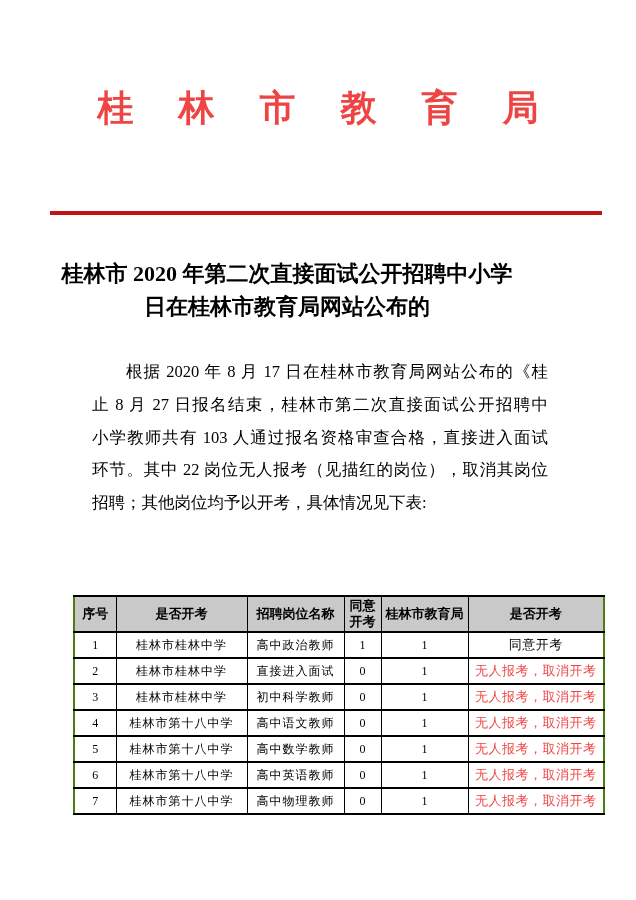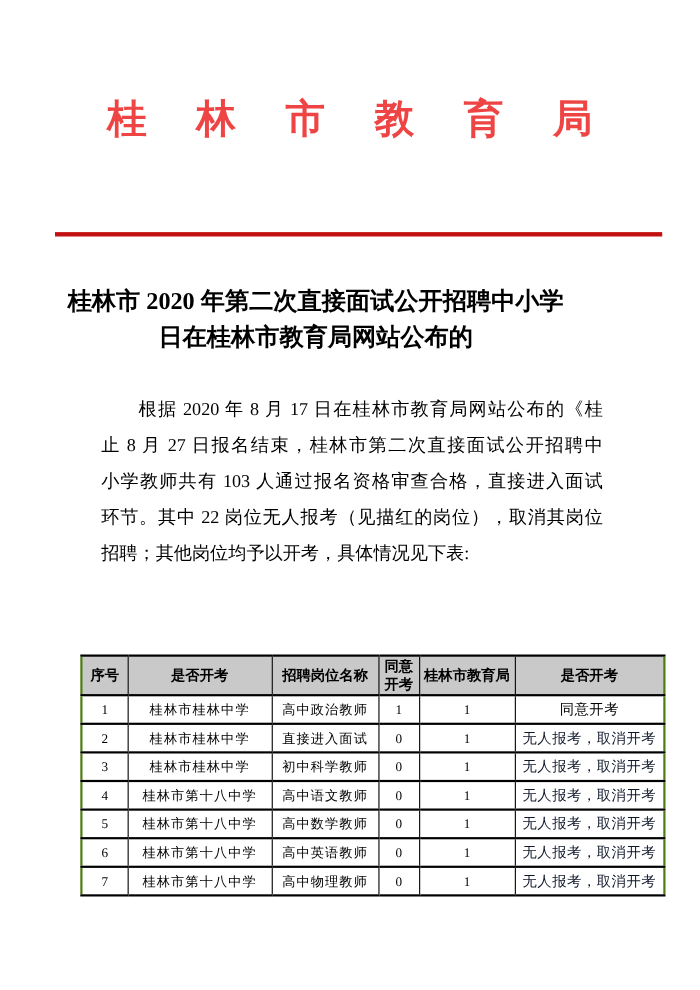--- a/index.html
+++ b/index.html
@@ -43,21 +43,21 @@
     height:32px; padding:1px 2px; line-height:16px;
     text-align:center; vertical-align:middle;
     border:1px solid #000; border-top-width:2px; border-bottom-width:2px;
   }
   .tbl td {
     font-size:12px; height:24px; padding:0 2px; letter-spacing:1px;
     text-align:center; vertical-align:middle; background:#ffffff;
     border:1px solid #000; border-top-width:2px; border-bottom-width:2px;
   }
   .tbl td.status { font-size:13px; letter-spacing:0.5px; }
-  .tbl td.status.cancel { color:#0f172a; }
+  .tbl td.status.cancel { color:#ef4444; }
   .tbl td.num { letter-spacing:0; }
 </style>
 </head>
 <body>
 
 <div class="page">
 
   <div class="bureau">桂林市教育局</div>
 
   <div class="rule"></div>

